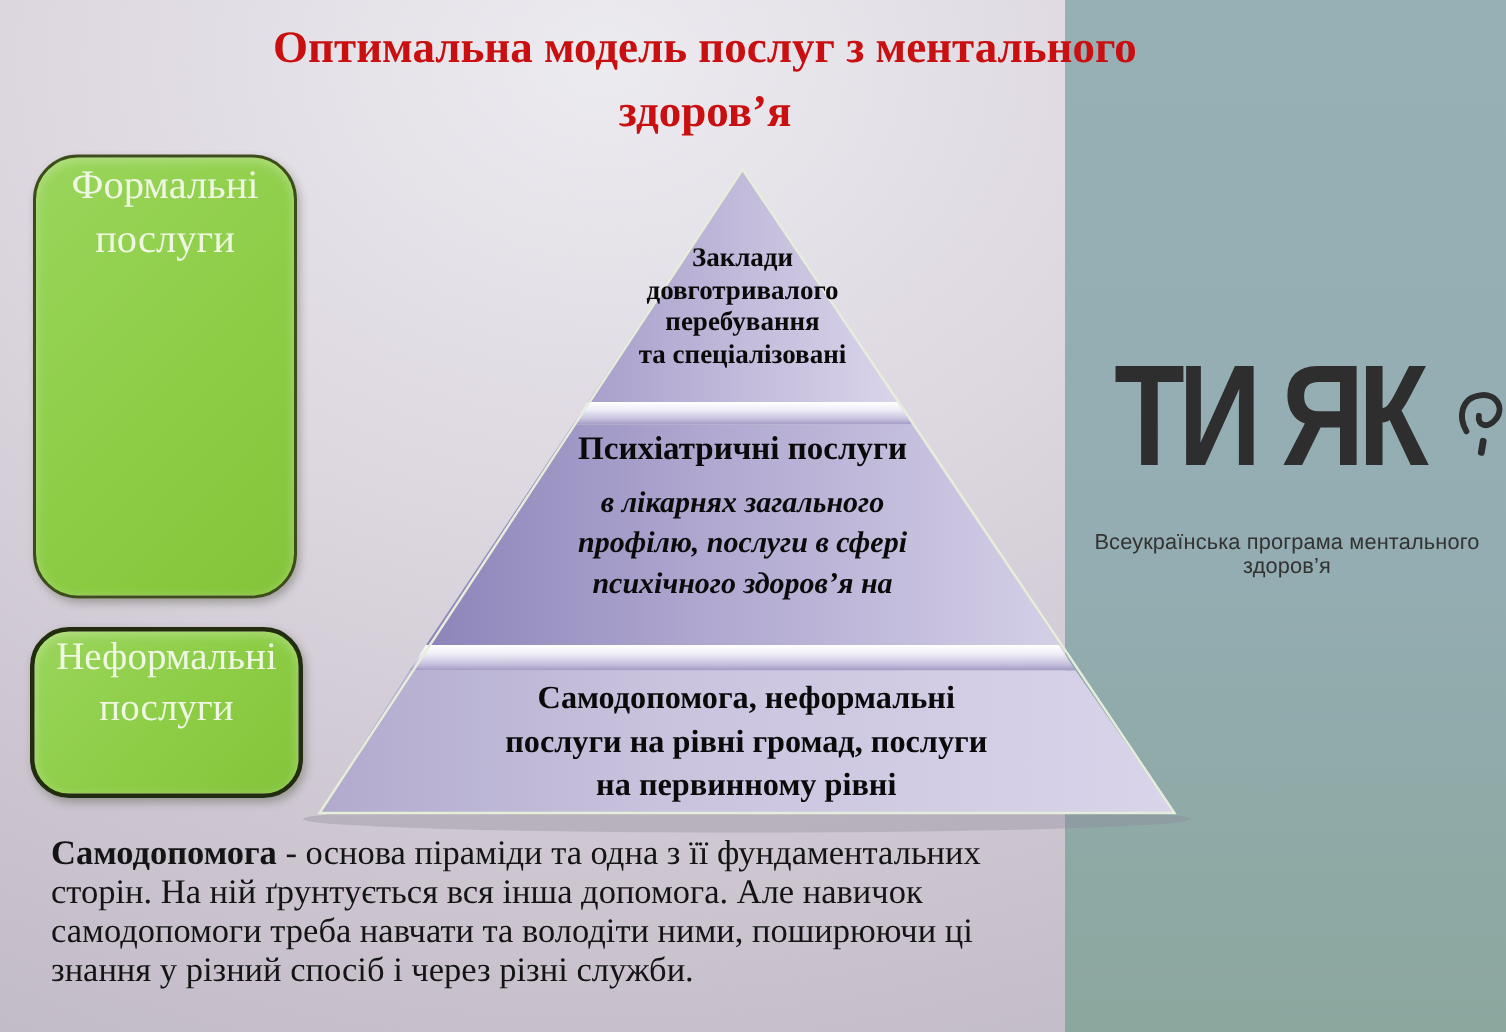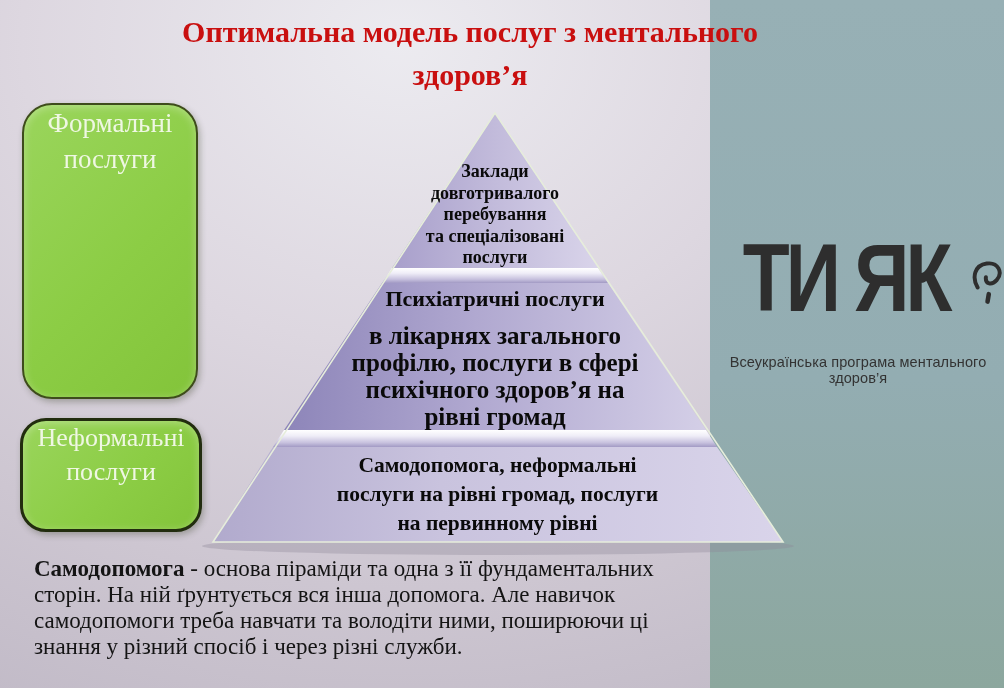--- a/index.html
+++ b/index.html
@@ -21,21 +21,21 @@
     background:linear-gradient(135deg,#9ad55c 0%, #8ccd45 55%, #83c43a 100%);
     color:#eff7e3;text-align:center;font-family:var(--serif);font-size:27px;line-height:36px;
     box-shadow: inset 0 2px 8px rgba(255,255,255,.30), 2px 3px 6px rgba(40,50,20,.30);}
   .gbox1{left:22px;top:103px;width:172px;height:292px;border-radius:30px;border:2.5px solid #3e4c1c;}
   .gbox2{left:20px;top:418px;width:176px;height:108px;border-radius:26px;border:3.5px solid #222d0f;font-size:26px;line-height:34px;}
   
   .pyr-svg{position:absolute;left:0;top:0;width:1004px;height:688px;}
   .tier-text{position:absolute;text-align:center;color:#0a0a0a;font-family:var(--serif);font-weight:bold;}
   .t1{left:385px;top:161px;width:220px;font-size:18px;line-height:21.5px;}
   .t2h{left:345px;top:286px;width:300px;font-size:22px;line-height:26px;}
-  .t2{left:330px;top:322px;width:330px;font-size:25px;line-height:27px;}
+  .t2{left:330px;top:322px;width:330px;font-size:20px;line-height:27px;font-style:italic;}
   .t3{left:295px;top:451px;width:405px;font-size:21.5px;line-height:29px;text-align:center;}
   
   .logo-wrap{position:absolute;left:712px;top:230px;width:292px;text-align:center;color:#2e2e2e;}
   .logo-row{display:flex;align-items:flex-start;justify-content:space-between;height:104px;}
   .logo-text{display:inline-block;font-family:var(--sans);font-weight:bold;font-size:96px;line-height:96px;
     letter-spacing:-5px;transform:scaleX(.8);transform-origin:60% 0;white-space:nowrap;}
   .logo-q{margin-left:2px;margin-top:2px;}
   .logo-sub{margin-top:20px;font-family:var(--sans);font-size:14.5px;color:#333;letter-spacing:.1px;}
   
   .para{position:absolute;left:34px;top:556px;width:700px;color:#141414;
@@ -93,30 +93,28 @@
     <path d="M 284 430 L 706 430 L 717 447 L 273 447 Z" fill="url(#gb)"></path>
     <path d="M 273 447 L 717 447 L 783 542 L 213 542 Z" fill="url(#g3)"></path>
     <path d="M 495 113 L 783 542 L 213 542 Z" fill="none" stroke="#e6eddb" stroke-width="1.6"></path>
   </svg>
 
   <div class="tier-text t1">
     <div>Заклади</div>
     <div>довготривалого</div>
     <div>перебування</div>
     <div>та спеціалізовані</div>
-    <div>послуги</div>
   </div>
 
   <div class="tier-text t2h">Психіатричні послуги</div>
 
   <div class="tier-text t2">
     <div>в лікарнях загального</div>
     <div>профілю, послуги в сфері</div>
     <div>психічного здоров’я на</div>
-    <div>рівні громад</div>
   </div>
 
   <div class="tier-text t3">
     <div>Самодопомога, неформальні</div>
     <div>послуги на рівні громад, послуги</div>
     <div>на первинному рівні</div>
   </div>
 
   <div class="logo-wrap">
     <div class="logo-row">

